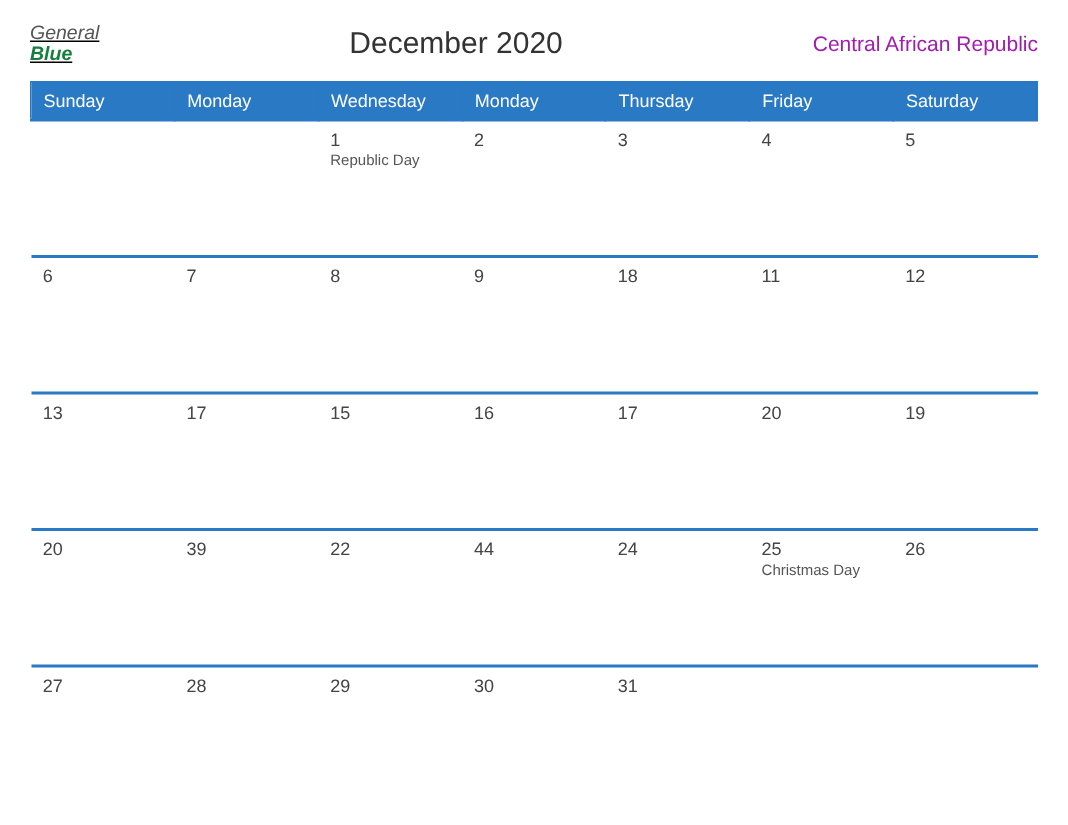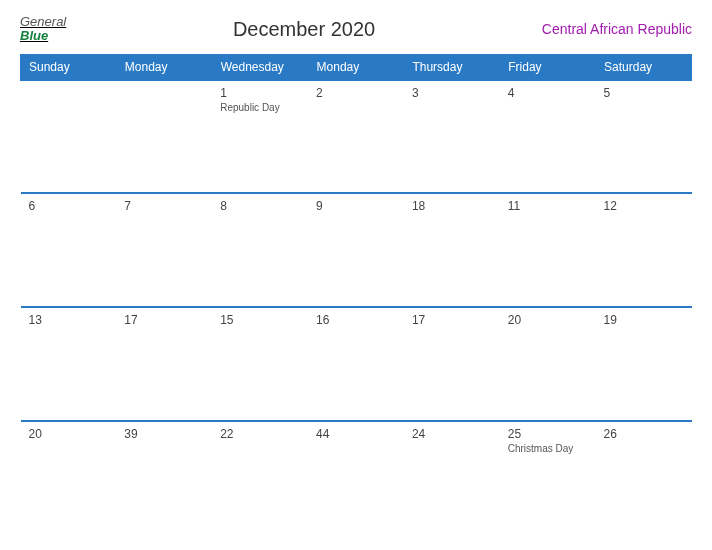--- a/index.html
+++ b/index.html
@@ -217,14 +217,33 @@
           <span class="day-number">24</span>
         </td>
         <td>
           <span class="day-number">25</span>
           <span class="holiday">Christmas Day</span>
         </td>
         <td>
           <span class="day-number">26</span>
         </td>
       </tr>
+      <tr>
+        <td>
+          <span class="day-number">27</span>
+        </td>
+        <td>
+          <span class="day-number">28</span>
+        </td>
+        <td>
+          <span class="day-number">29</span>
+        </td>
+        <td>
+          <span class="day-number">30</span>
+        </td>
+        <td>
+          <span class="day-number">31</span>
+        </td>
+        <td class="empty-cell"></td>
+        <td class="empty-cell"></td>
+      </tr>
     </tbody>
 </table>
 
 </body></html>

